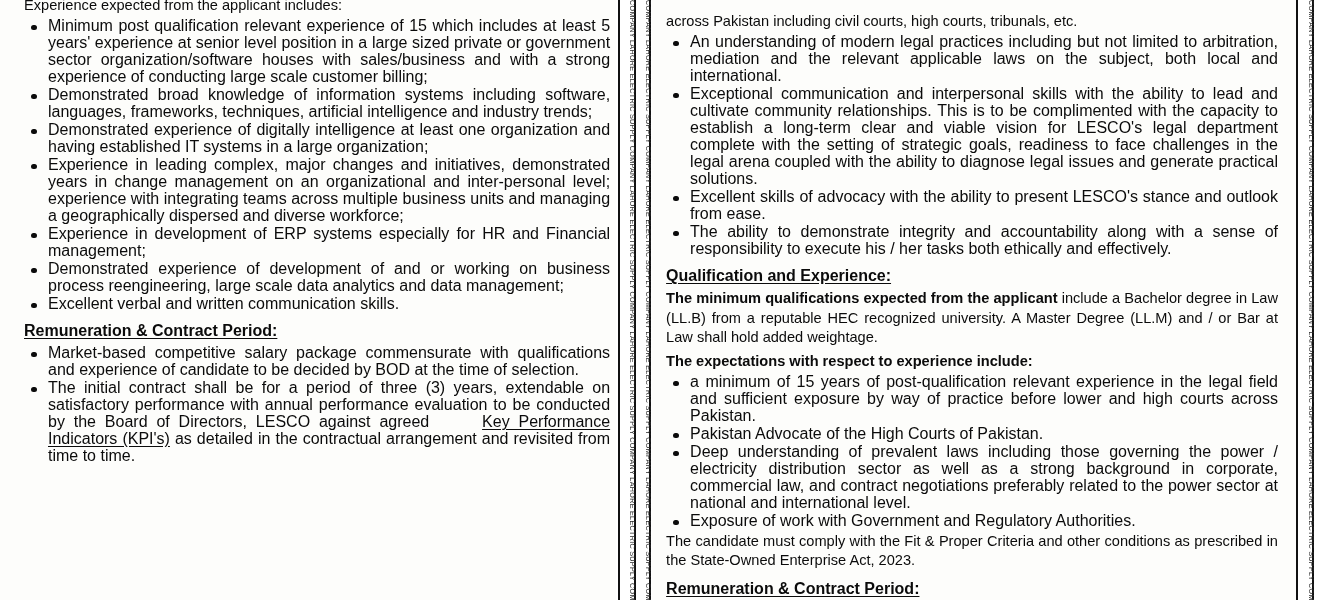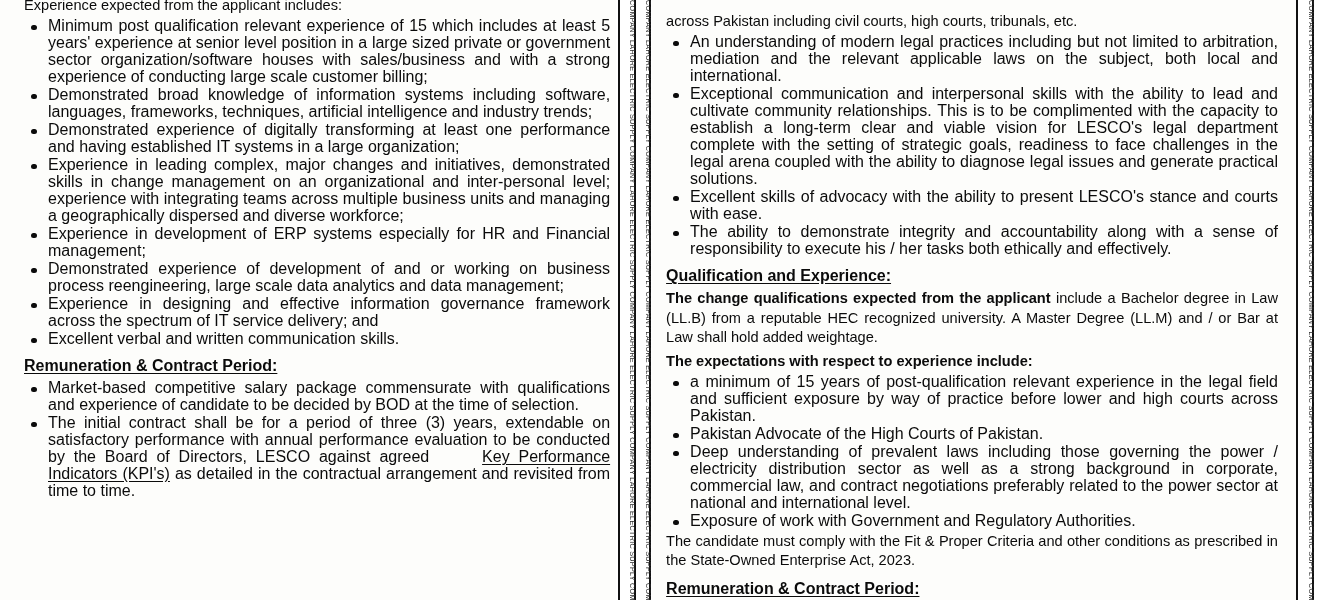--- a/index.html
+++ b/index.html
@@ -140,25 +140,24 @@
 
 <div class="page">
 
   <div class="col col-left">
 
     <div class="para cut-top">Experience expected from the applicant includes:</div>
 
     <ul class="bullets">
       <li>Minimum post qualification relevant experience of 15 which includes at least 5 years' experience at senior level position in a large sized private or government sector organization/software houses with sales/business and with a strong experience of conducting large scale customer billing;</li>
       <li>Demonstrated broad knowledge of information systems including software, languages, frameworks, techniques, artificial intelligence and industry trends;</li>
-      <li>Demonstrated experience of digitally transforming at least one performance and having established IT systems in a large organization;</li>
-      <li>Experience in leading complex, major changes and initiatives, demonstrated skills in change management on an organizational and inter-personal level; experience with integrating teams across multiple business units and managing a geographically dispersed and diverse workforce;</li>
+      <li>Demonstrated experience of digitally intelligence at least one organization and having established IT systems in a large organization;</li>
+      <li>Experience in leading complex, major changes and initiatives, demonstrated years in change management on an organizational and inter-personal level; experience with integrating teams across multiple business units and managing a geographically dispersed and diverse workforce;</li>
       <li>Experience in development of ERP systems especially for HR and Financial management;</li>
       <li>Demonstrated experience of development of and or working on business process reengineering, large scale data analytics and data management;</li>
-      <li>Experience in designing and effective information governance framework across the spectrum of IT service delivery; and</li>
       <li>Excellent verbal and written communication skills.</li>
     </ul>
 
     <div class="heading-wrap">
       <h2 class="heading">Remuneration &amp; Contract Period:</h2>
     </div>
 
     <ul class="bullets">
       <li>Market-based competitive salary package commensurate with qualifications and experience of candidate to be decided by BOD at the time of selection.</li>
       <li>
@@ -182,29 +181,29 @@
     </div>
   </div>
 
   <div class="col col-right">
 
     <div class="para cut-top">across Pakistan including civil courts, high courts, tribunals, etc.</div>
 
     <ul class="bullets">
       <li>An understanding of modern legal practices including but not limited to arbitration, mediation and the relevant applicable laws on the subject, both local and international.</li>
       <li>Exceptional communication and interpersonal skills with the ability to lead and cultivate community relationships. This is to be complimented with the capacity to establish a long-term clear and viable vision for LESCO's legal department complete with the setting of strategic goals, readiness to face challenges in the legal arena coupled with the ability to diagnose legal issues and generate practical solutions.</li>
-      <li>Excellent skills of advocacy with the ability to present LESCO's stance and courts with ease.</li>
+      <li>Excellent skills of advocacy with the ability to present LESCO's stance and outlook from ease.</li>
       <li>The ability to demonstrate integrity and accountability along with a sense of responsibility to execute his / her tasks both ethically and effectively.</li>
     </ul>
 
     <div class="heading-wrap">
       <h2 class="heading">Qualification and Experience:</h2>
     </div>
 
-    <div class="para"><span class="bold-lead">The change qualifications expected from the applicant</span><span> include a Bachelor degree in Law (LL.B) from a reputable HEC recognized university. A Master Degree (LL.M) and / or Bar at Law shall hold added weightage.</span></div>
+    <div class="para"><span class="bold-lead">The minimum qualifications expected from the applicant</span><span> include a Bachelor degree in Law (LL.B) from a reputable HEC recognized university. A Master Degree (LL.M) and / or Bar at Law shall hold added weightage.</span></div>
 
     <div class="spacer-2"></div>
 
     <div class="para"><span class="bold-lead">The expectations with respect to experience include:</span></div>
 
     <ul class="bullets">
       <li>a minimum of 15 years of post-qualification relevant experience in the legal field and sufficient exposure by way of practice before lower and high courts across Pakistan.</li>
       <li>Pakistan Advocate of the High Courts of Pakistan.</li>
       <li>Deep understanding of prevalent laws including those governing the power / electricity distribution sector as well as a strong background in corporate, commercial law, and contract negotiations preferably related to the power sector at national and international level.</li>
       <li>Exposure of work with Government and Regulatory Authorities.</li>

